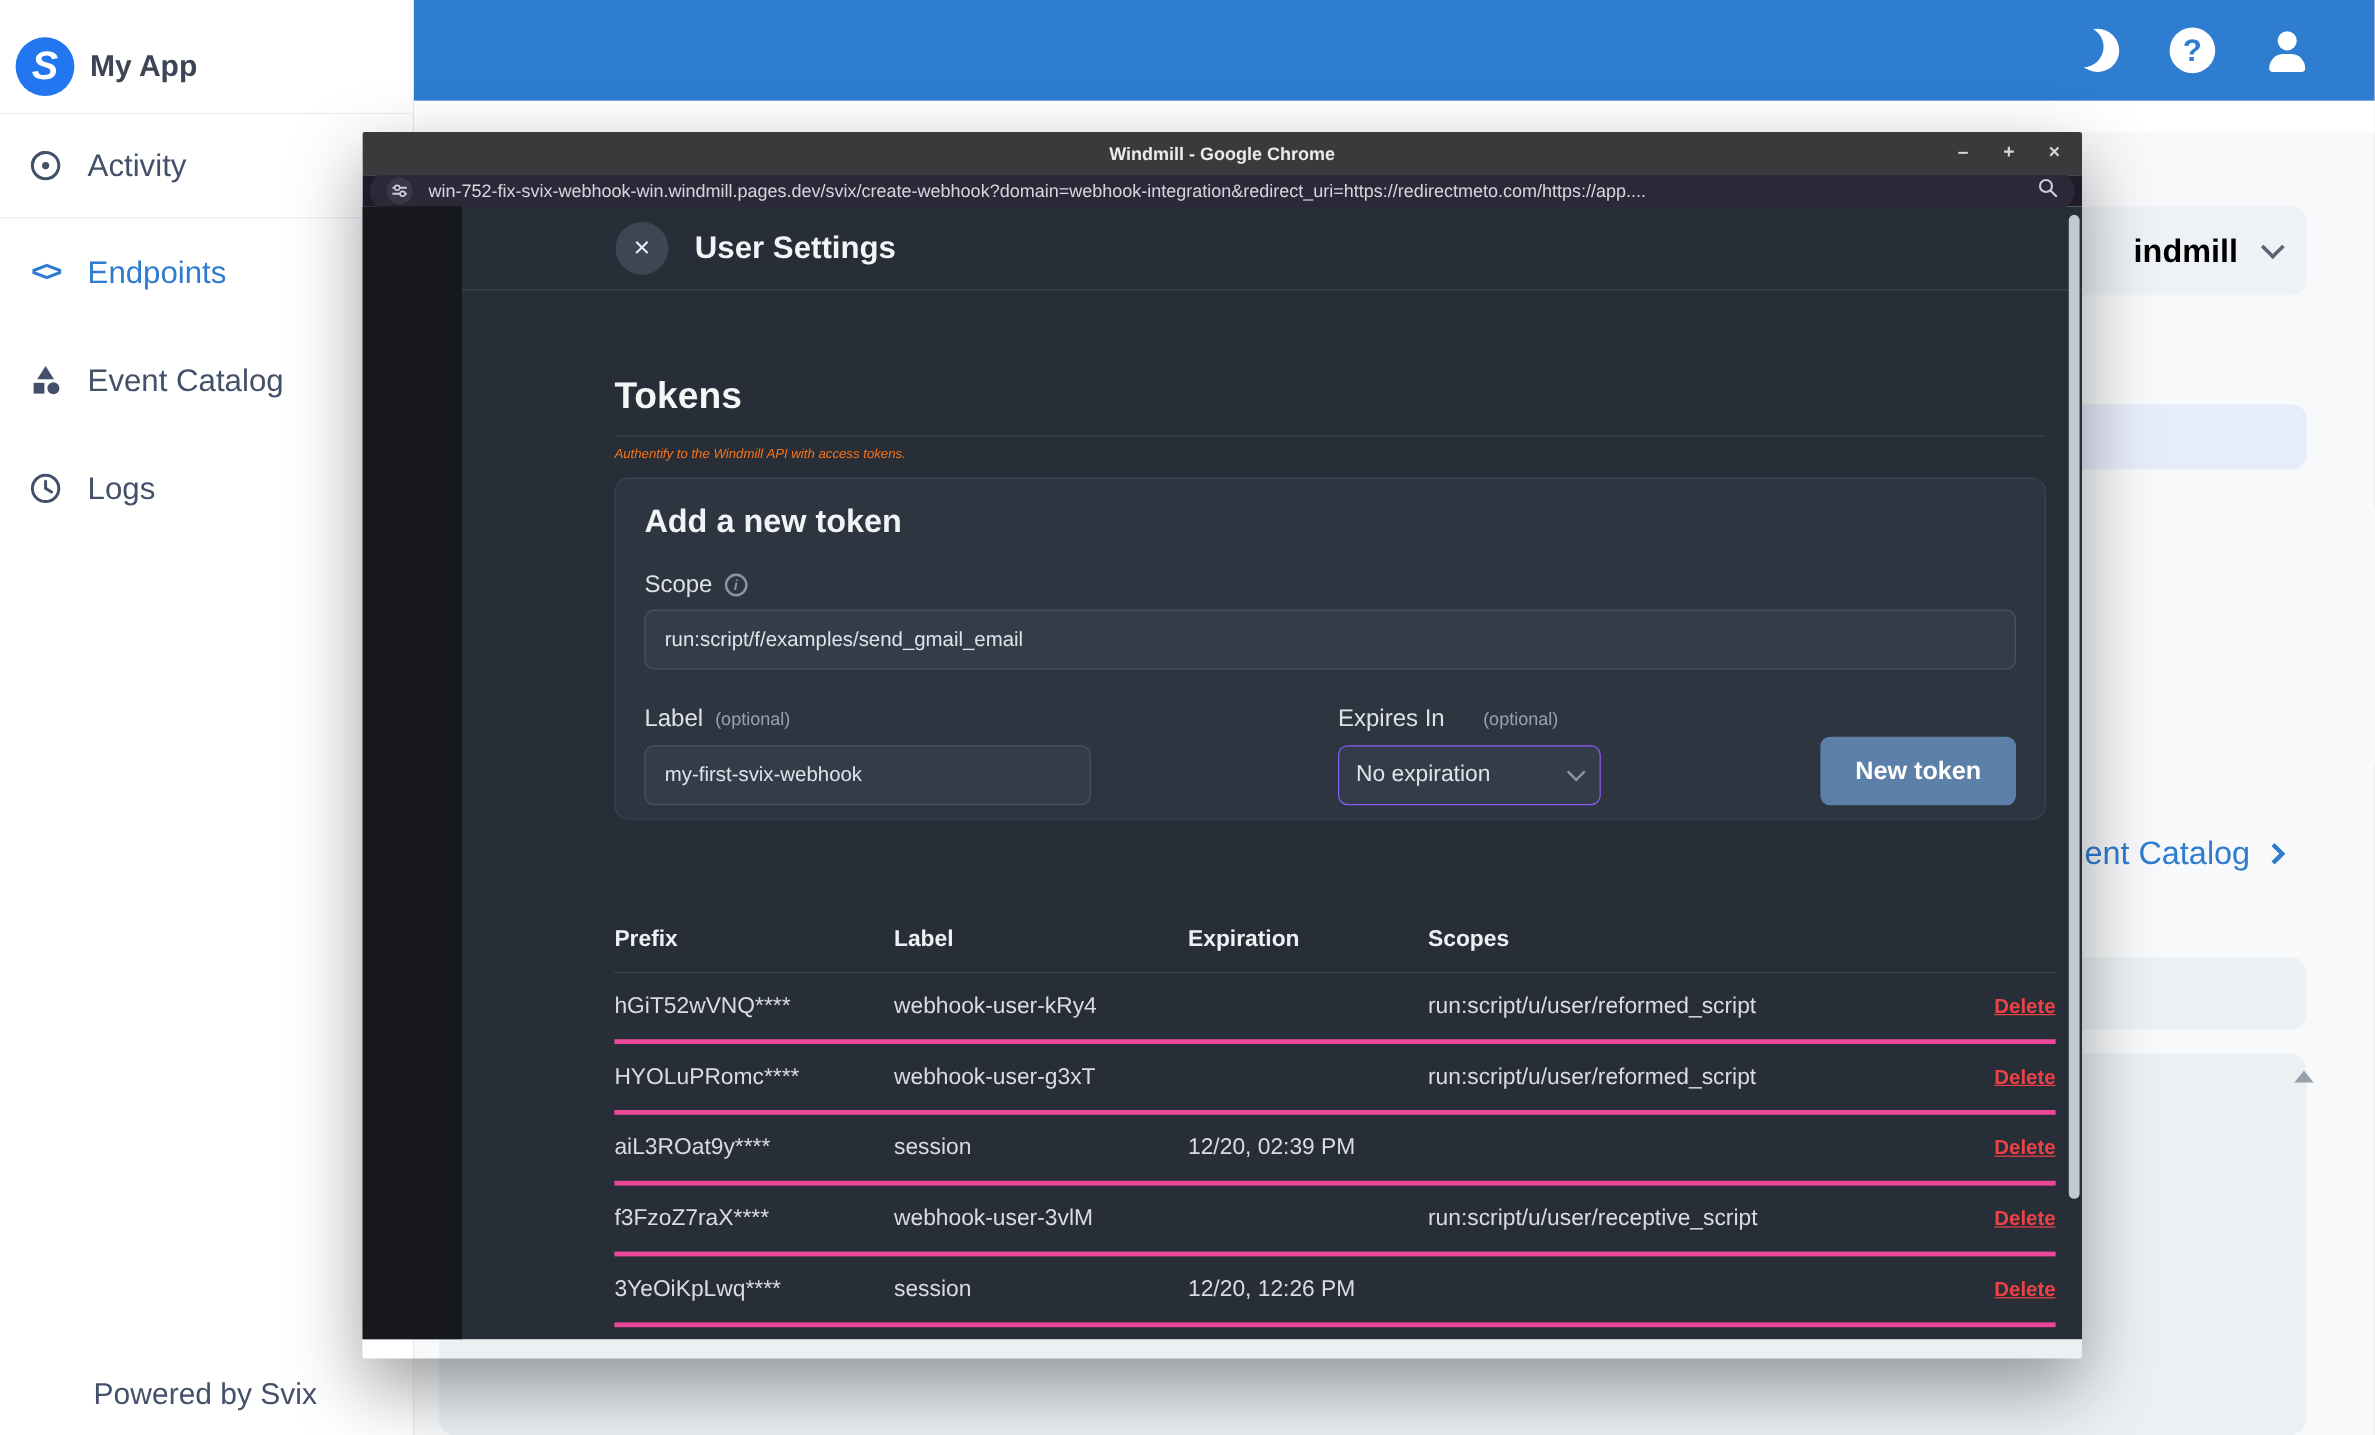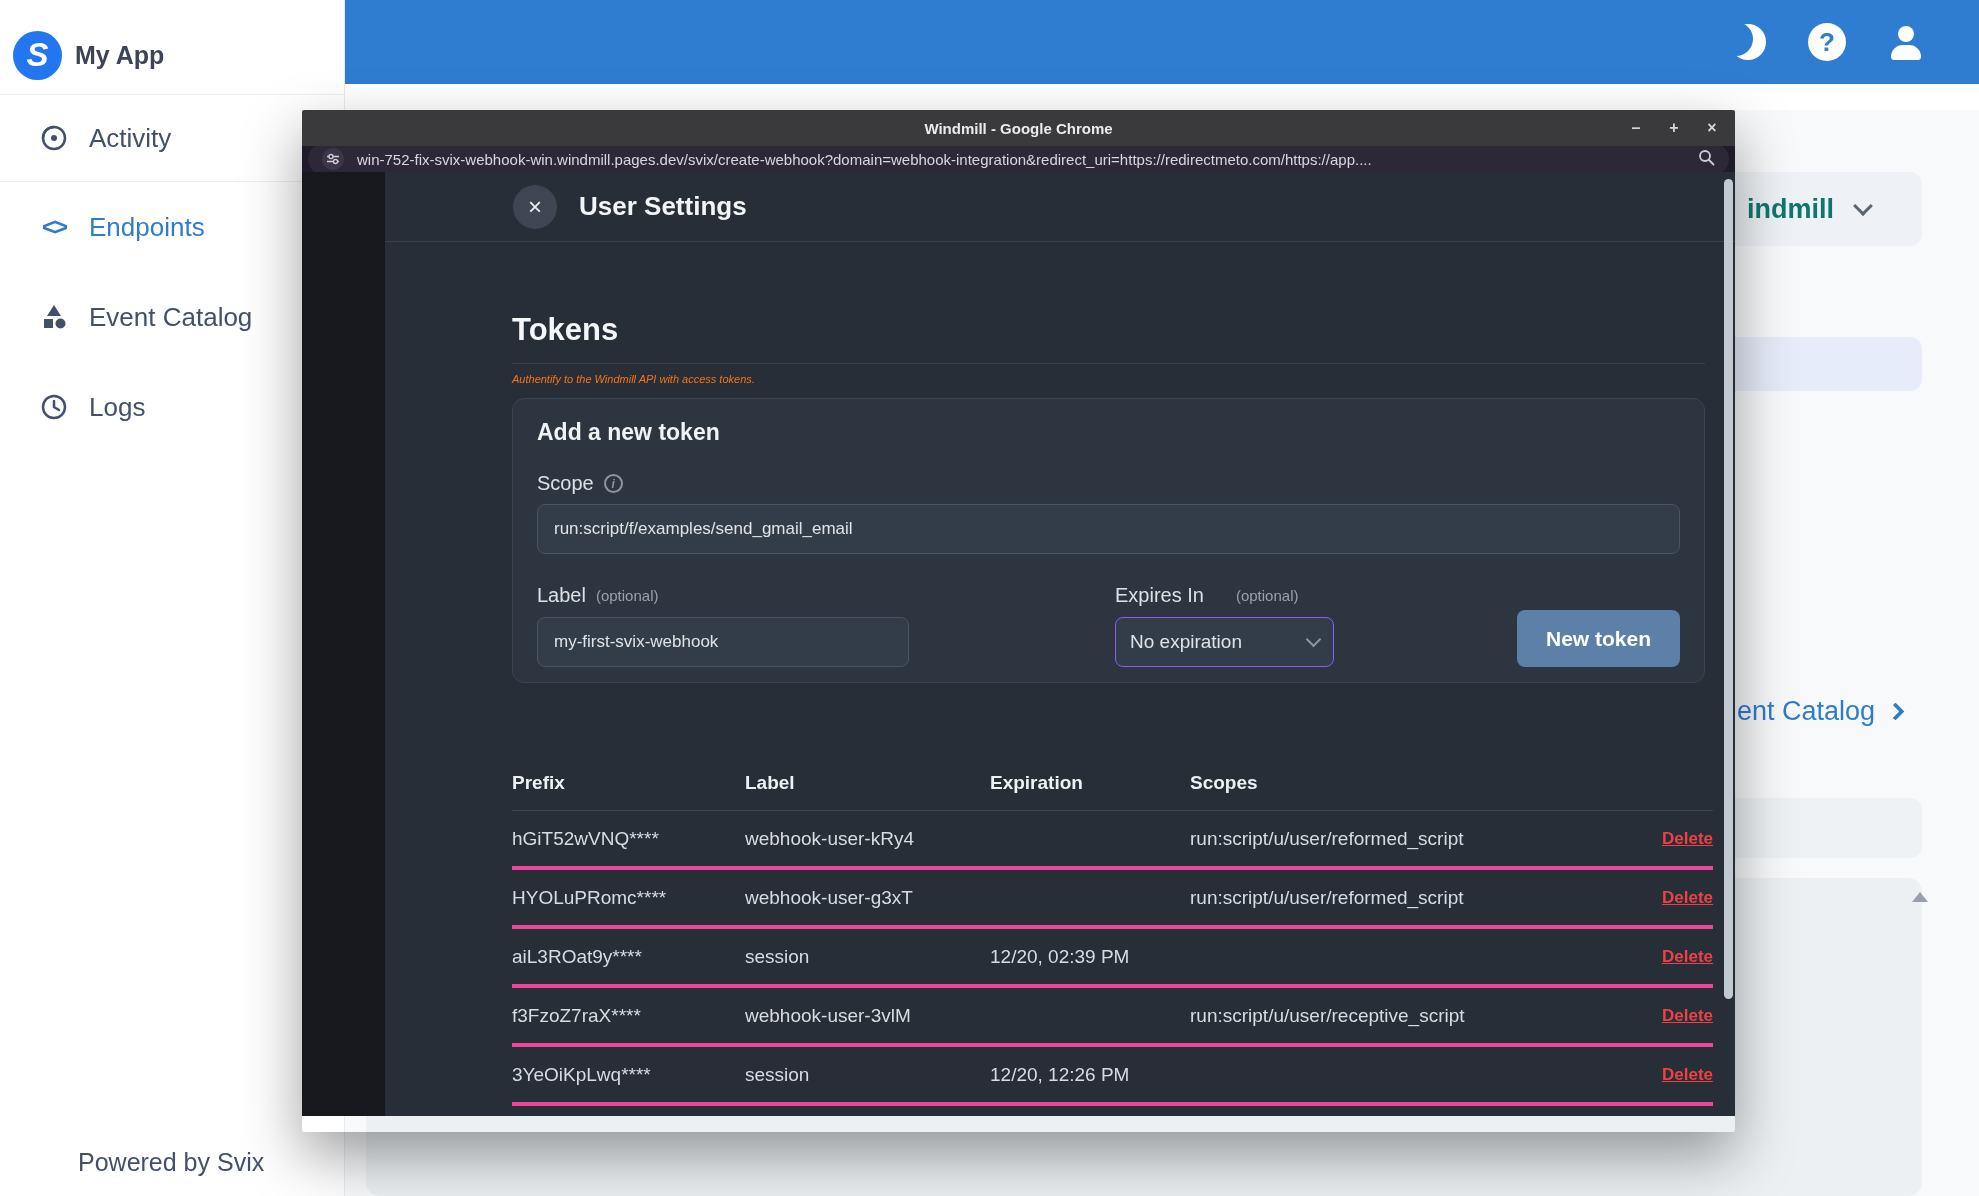--- a/index.html
+++ b/index.html
@@ -29,32 +29,32 @@
   .sidebar {
     position:absolute; left:0; top:0; width:345px; height:1196px;
     background:#ffffff; border-right:1px solid #e8eaee;
   }
   .brand { display:flex; align-items:center; gap:13px; padding:16px 0 0 13px; height:94px; }
   .logo { width:49px; height:49px; border-radius:50%; background:#2276f0;
     color:#fff; display:flex; align-items:center; justify-content:center;
     font-size:33px; font-weight:bold; font-style:italic; }
   .brand-name { font-size:25px; font-weight:bold; color:#3d4456; }
   .side-div { border-top:1px solid #eceef2; }
-  .nav-item { display:flex; align-items:center; gap:20px; height:90px; padding-left:39px;
+  .nav-item { display:flex; align-items:center; gap:20px; height:90px; padding-left:23px;
     font-size:26px; color:#42506a; cursor:pointer; }
   .nav-item .ic { width:30px; display:flex; justify-content:center; }
   .nav-item.active { color:#2e7cd0; }
   .code-ic { font-weight:bold; font-size:24px; letter-spacing:-2px; color:#2e7cd0; }
   .sidebar-footer { position:absolute; left:78px; top:1148px; font-size:25px; color:#44506a; }
 
   
   .bg-box { position:absolute; border-radius:12px; }
   .ws-box { left:1690px; top:172px; width:232px; height:74px; background:#eef1f5;
     display:flex; align-items:center; }
-  .ws-label { font-size:27px; font-weight:bold; color:#0f766e; margin-left:57px; }
+  .ws-label { font-size:27px; font-weight:bold; color:#000000; margin-left:88px; }
   .chev-down { width:14px; height:14px; border-right:3px solid #5b6472; border-bottom:3px solid #5b6472;
     transform:rotate(45deg); margin:-6px 0 0 22px; }
   .blue-band { left:1690px; top:337px; width:232px; height:54px; background:#e7ecfa; }
   .catalog-link { position:absolute; left:1737px; top:696px; display:flex; align-items:center; gap:14px;
     color:#2e7cd0; font-size:27px; cursor:pointer; }
   .chev-right { width:13px; height:13px; border-right:4px solid #2e7cd0; border-bottom:4px solid #2e7cd0;
     transform:rotate(-45deg); border-radius:1px; }
   .gray-box { left:1690px; top:798px; width:232px; height:60px; background:#edf1f4; }
   .big-panel { left:366px; top:878px; width:1556px; height:318px; background:#ecf0f3; border-radius:14px; }
   .scroll-up-arrow { position:absolute; left:1912px; top:892px; width:0; height:0;
@@ -88,21 +88,21 @@
     background:#3e4654; color:#e8ebef; font-size:24px; display:flex; align-items:center; justify-content:center; cursor:pointer; }
   .modal-title { margin-left:66px; color:#f2f4f6; font-size:26px; font-weight:600; }
 
   .modal-body { padding:70px 30px 0 127px; }
   .tokens-h { color:#f4f6f8; font-size:31px; font-weight:bold; }
   .tokens-div { border-top:1px solid #3a424e; margin-top:15px; }
   .tokens-sub { margin-top:9px; color:#f97316; font-size:11px; font-style:italic; }
 
   .card { margin-top:13px; background:#2d3541; border:1px solid #3b4452; border-radius:12px;
     padding:20px 24px 24px 24px; height:285px; }
-  .card-title { color:#f1f3f6; font-size:23px; font-weight:bold; }
+  .card-title { color:#f1f3f6; font-size:27px; font-weight:bold; }
   .field-label { color:#dde1e6; font-size:20px; display:flex; align-items:center; gap:10px; }
   .opt { color:#99a1ab; font-size:15px; }
   .info-ic { width:19px; height:19px; border-radius:50%; border:2px solid #8d95a0; color:#8d95a0;
     font-size:12px; display:flex; align-items:center; justify-content:center; font-style:italic; font-weight:bold; }
   .t-input { background:#333c49; border:1px solid #4a5464; border-radius:8px; color:#dfe3e8;
     font-size:17px; font-family:inherit; padding:0 16px; height:50px; width:100%; }
   .scope-block { margin-top:26px; }
   .scope-block .t-input { margin-top:9px; }
   .row2 { margin-top:30px; display:flex; align-items:flex-end; }
   .lbl-group { width:372px; }

